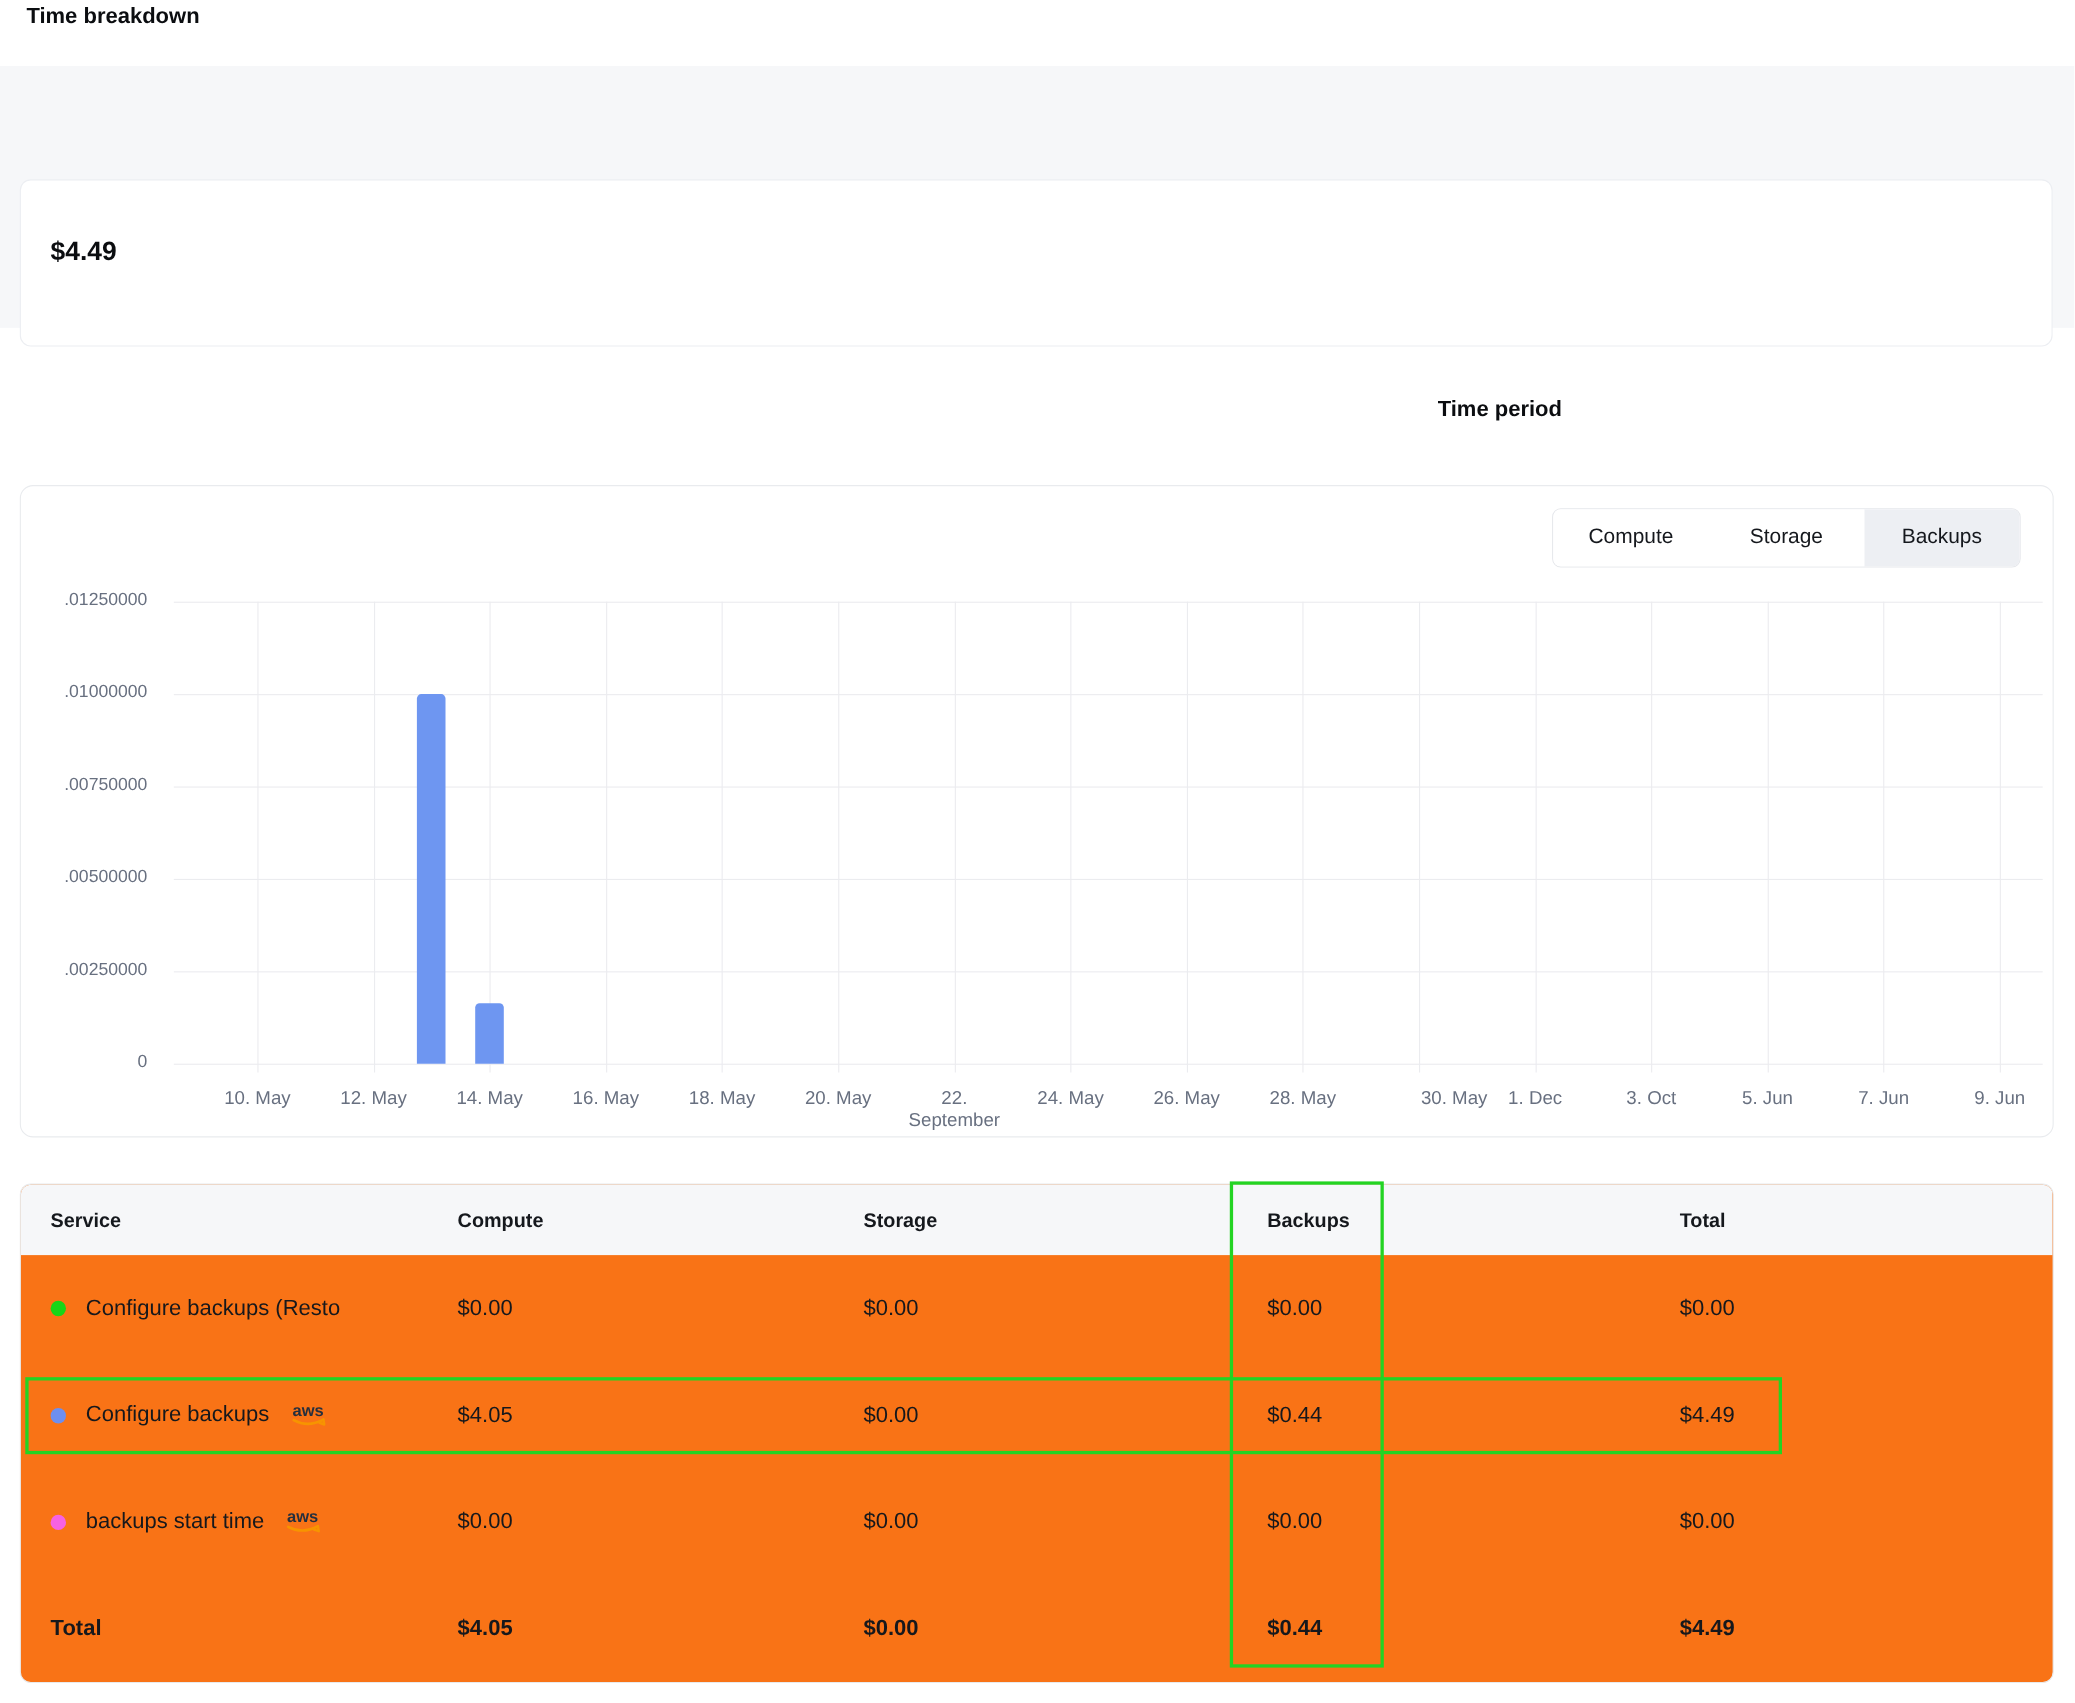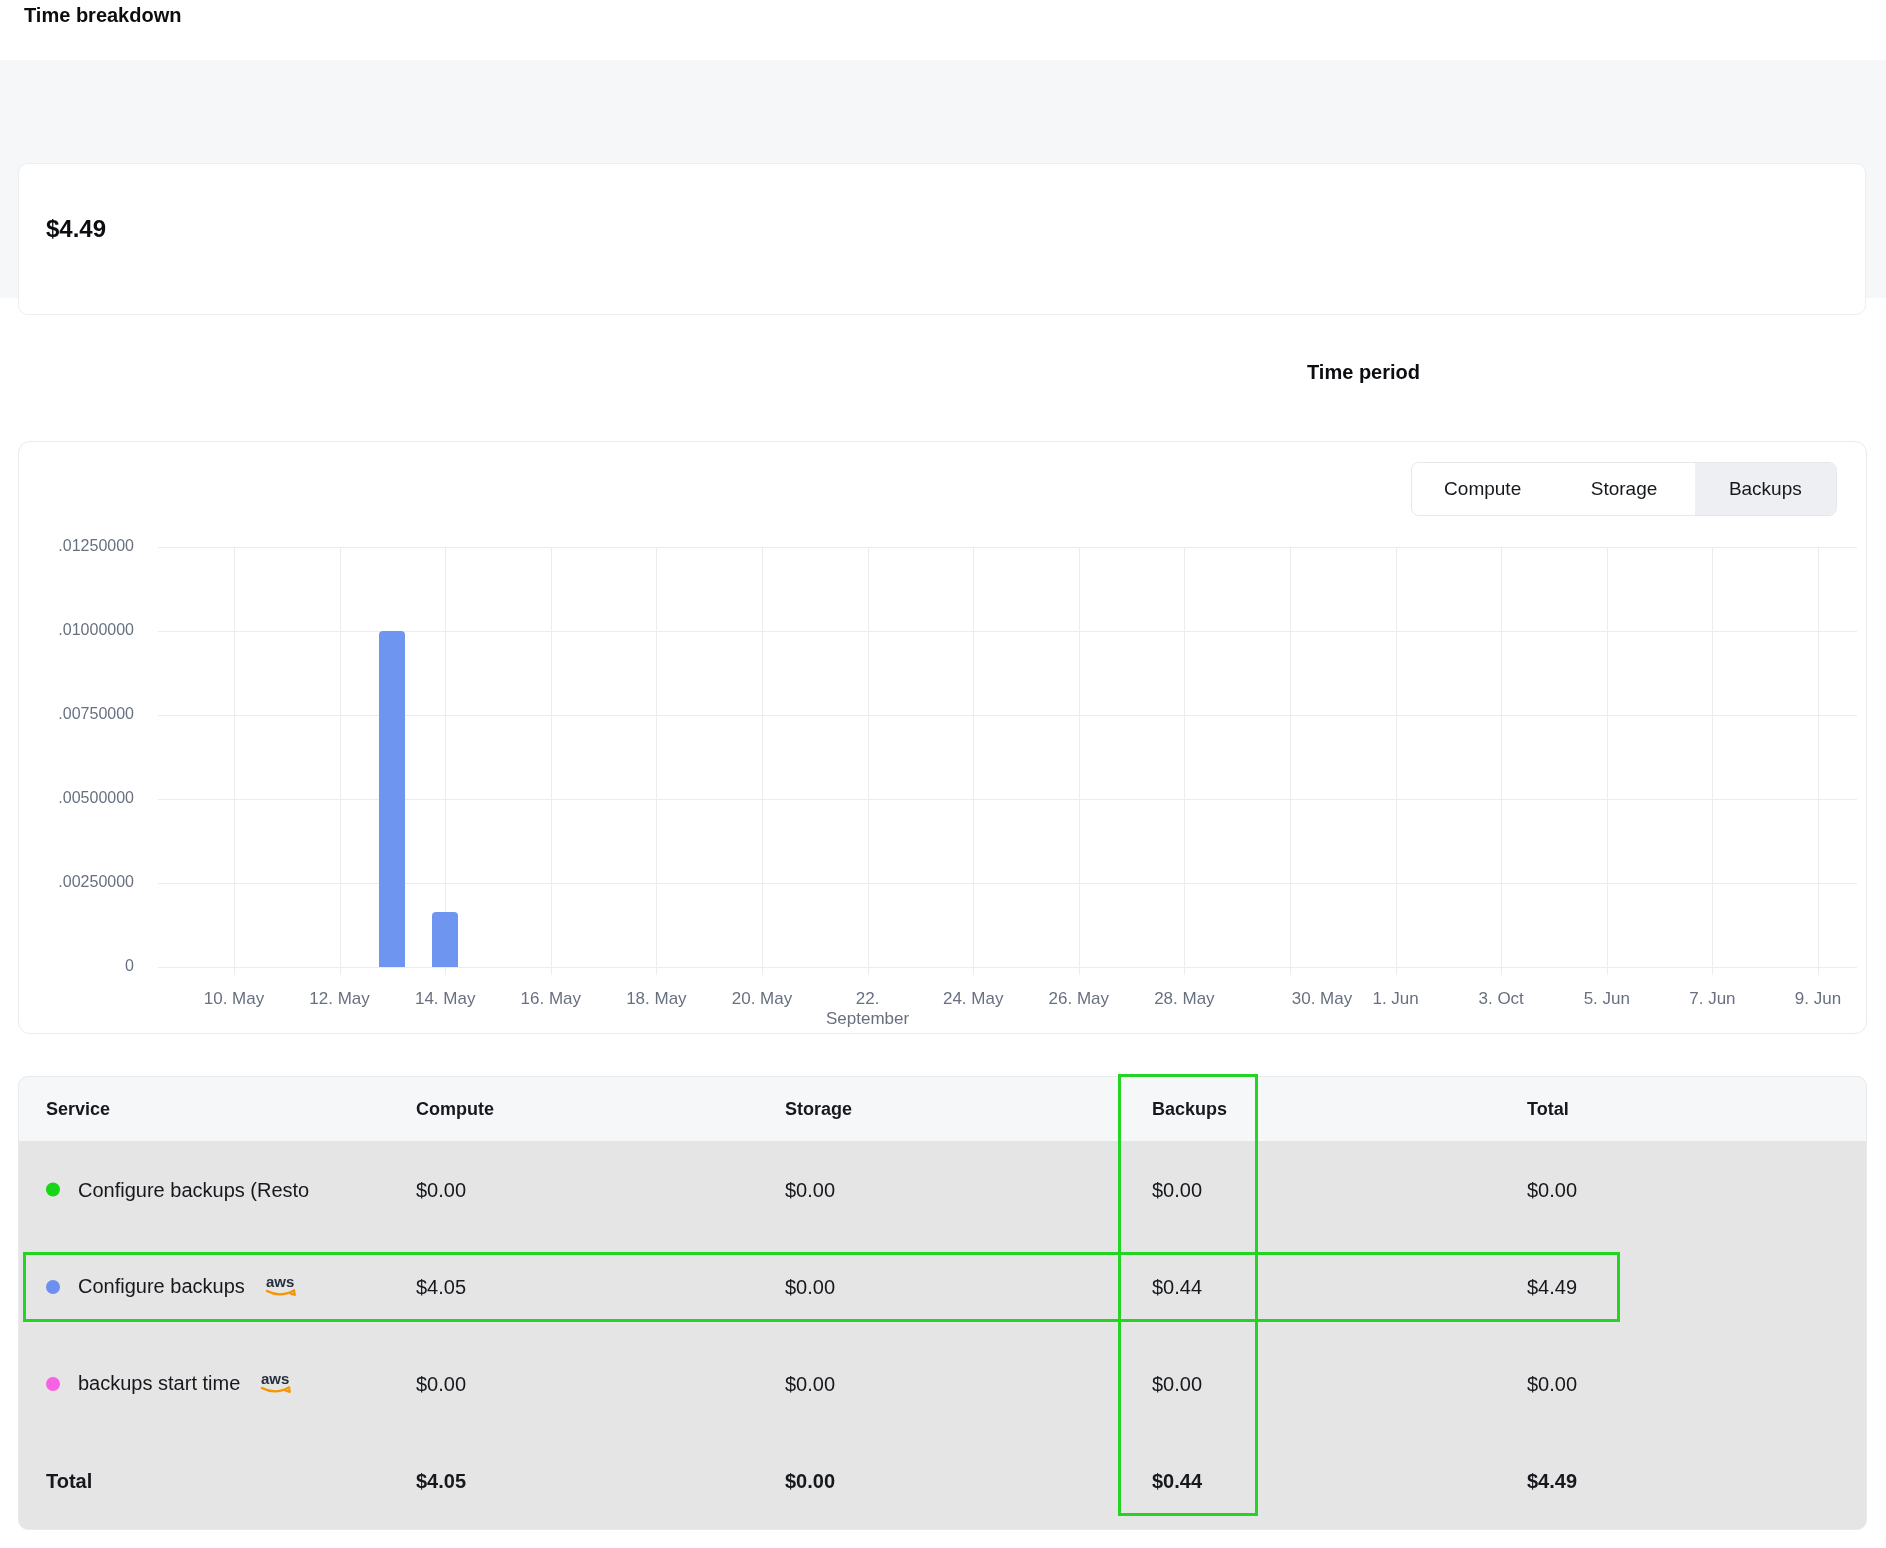--- a/index.html
+++ b/index.html
@@ -34,21 +34,21 @@
 
   .plot{position:absolute;left:0;top:0;width:100%;height:100%;}
   .hgrid{position:absolute;height:1px;background:#ebecef;}
   .vgrid{position:absolute;width:1px;background:#ebecef;}
   .ytick{position:absolute;text-align:right;font-size:16px;color:#687080;}
   .xtick{position:absolute;text-align:center;font-size:17px;color:#687080;}
   .bar{position:absolute;background:#6e96f1;border-radius:4px 4px 0 0;}
 
   
   .usage-table{position:absolute;left:18px;top:1076px;width:1849px;height:454px;box-sizing:border-box;
-               background:#e5e5e5;border:1px solid #e8eaec;border-radius:10px;overflow:hidden;}
+               background:#f97316;border:1px solid #e8eaec;border-radius:10px;overflow:hidden;}
   .t-header{position:absolute;left:0;top:0;width:100%;height:64px;background:#f6f7f9;}
   .t-hcell{position:absolute;top:0;line-height:64px;font-size:18px;font-weight:600;color:#15181d;}
   .t-row{position:absolute;left:0;width:100%;height:97px;}
   .t-cell{position:absolute;top:50%;transform:translateY(-50%);font-size:20px;color:#16181c;white-space:nowrap;}
   .t-cell.bold{font-weight:700;}
   .svc{display:flex;align-items:center;}
   .dot{width:14px;height:14px;border-radius:50%;flex:0 0 auto;margin-right:18px;}
   .svc-name{font-size:20px;color:#16181c;white-space:nowrap;}
   .aws{margin-left:18px;display:inline-flex;}
 
@@ -105,21 +105,21 @@
         <div class="xtick" style="left: 793.6px; top: 547px; width: 110px;">22. September</div>
         <div class="vgrid" style="left: 954.2px; top: 105px; height: 428px;"></div>
         <div class="xtick" style="left: 899.2px; top: 547px; width: 110px;">24. May</div>
         <div class="vgrid" style="left: 1059.8px; top: 105px; height: 428px;"></div>
         <div class="xtick" style="left: 1004.8px; top: 547px; width: 110px;">26. May</div>
         <div class="vgrid" style="left: 1165.4px; top: 105px; height: 428px;"></div>
         <div class="xtick" style="left: 1110.4px; top: 547px; width: 110px;">28. May</div>
         <div class="vgrid" style="left: 1271px; top: 105px; height: 428px;"></div>
         <div class="xtick" style="left: 1248px; top: 547px; width: 110px;">30. May</div>
         <div class="vgrid" style="left: 1376.6px; top: 105px; height: 428px;"></div>
-        <div class="xtick" style="left: 1321.6px; top: 547px; width: 110px;">1. Jun</div>
+        <div class="xtick" style="left: 1321.6px; top: 547px; width: 110px;">1. Dec</div>
         <div class="vgrid" style="left: 1482.2px; top: 105px; height: 428px;"></div>
         <div class="xtick" style="left: 1427.2px; top: 547px; width: 110px;">3. Oct</div>
         <div class="vgrid" style="left: 1587.8px; top: 105px; height: 428px;"></div>
         <div class="xtick" style="left: 1532.8px; top: 547px; width: 110px;">5. Jun</div>
         <div class="vgrid" style="left: 1693.4px; top: 105px; height: 428px;"></div>
         <div class="xtick" style="left: 1638.4px; top: 547px; width: 110px;">7. Jun</div>
         <div class="vgrid" style="left: 1799px; top: 105px; height: 428px;"></div>
         <div class="xtick" style="left: 1744px; top: 547px; width: 110px;">9. Jun</div>
         <div class="bar" title="13. May : 0.01" style="left: 360.4px; top: 189px; width: 26px; height: 336px; background: rgb(110, 150, 241);"></div>
         <div class="bar" title="14. May : 0.00165" style="left: 413.2px; top: 469.56px; width: 26px; height: 55.44px; background: rgb(110, 150, 241);"></div>

